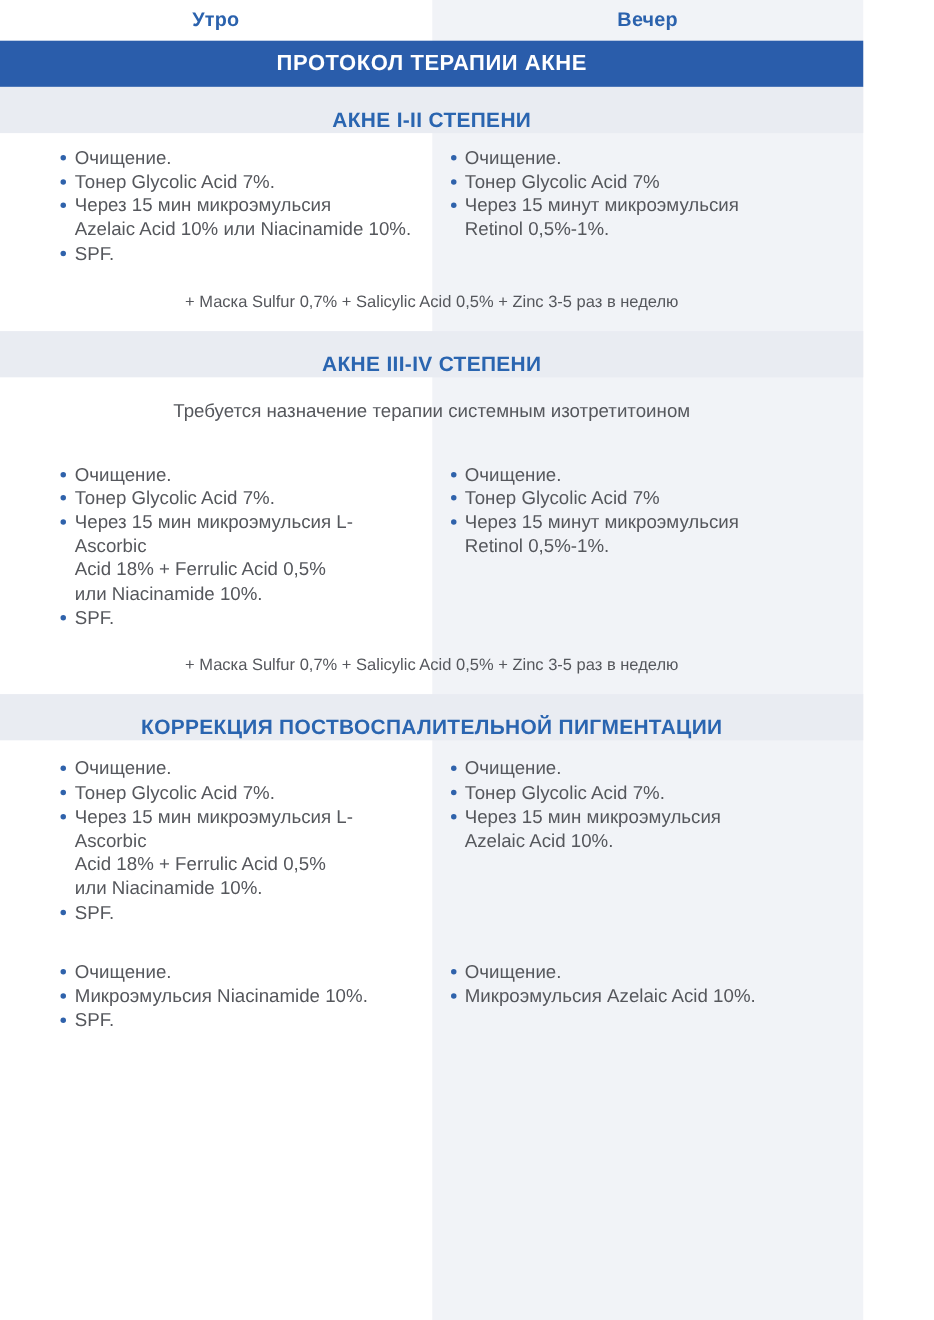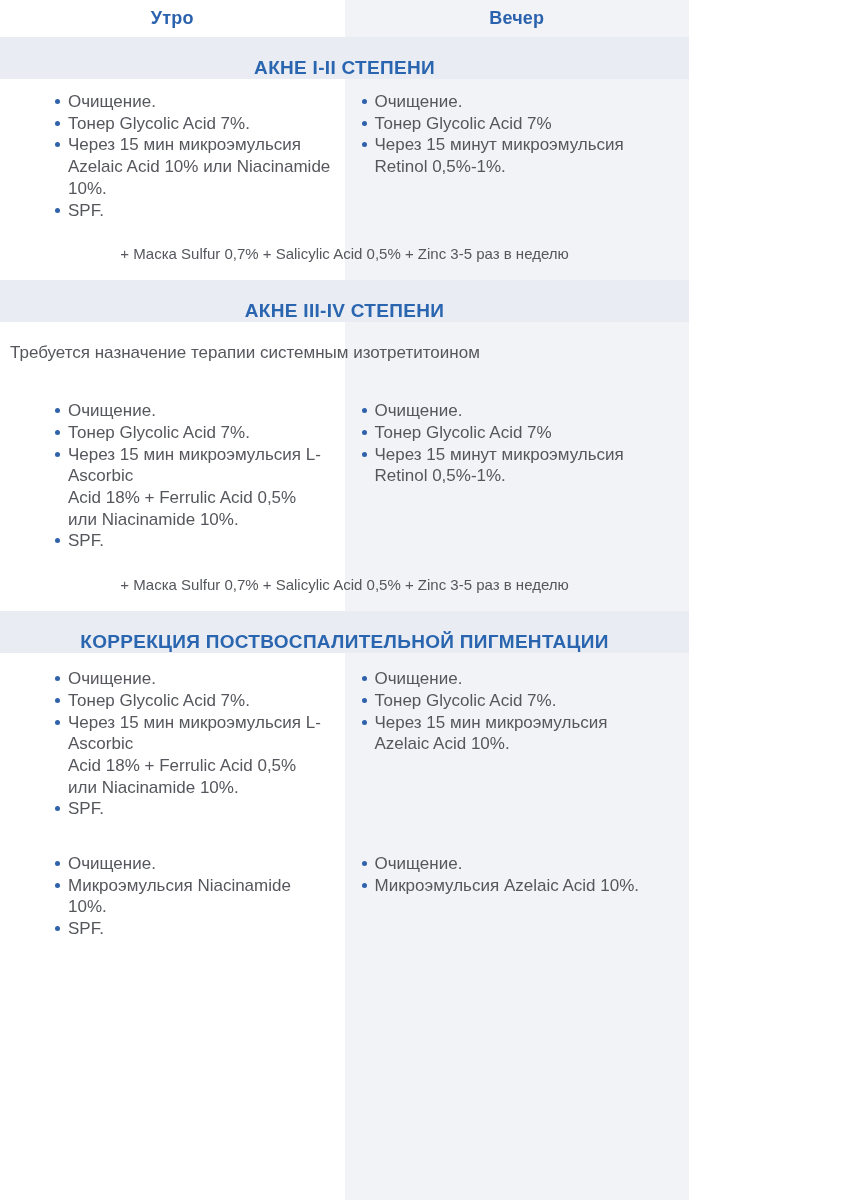--- a/index.html
+++ b/index.html
@@ -1,18 +1,18 @@
 <!DOCTYPE html>
 <html lang="ru"><head>
 <meta charset="utf-8">
 <style>
   html, body { margin: 0; padding: 0; }
   .page {
     position: relative;
-    width: 689px;
+    width: 785px;
     height: 1200px;
     background: #ffffff;
     font-family: "Liberation Sans", sans-serif;
     overflow: hidden;
   }
   
   .right-bg {
     position: absolute;
     top: 0; bottom: 0; left: 50%; right: 0;
     background: #f1f3f7;
@@ -85,20 +85,21 @@
     background: #2f62ab;
   }
 
   .plus-line {
     text-align: center;
     font-size: 15px;
     color: #55575c;
     padding: 24px 10px 18px;
   }
   .note-line {
+    text-align: center;
     font-size: 17px;
     color: #55575c;
     padding: 21px 10px 23px;
   }
   .content-3 .list { padding-top: 14px; }
   .content-4 .list { padding-top: 15px; padding-bottom: 17px; }
   .content-5 .list { padding-top: 16px; }
 </style>
 </head>
 <body>
@@ -106,20 +107,23 @@
 <div class="page">
   <div class="right-bg"></div>
 
   <div class="flow">
 
     <div class="col-header">
       <div class="cell">Утро</div>
       <div class="cell">Вечер</div>
     </div>
 
+    <div class="banner">
+      <span>ПРОТОКОЛ ТЕРАПИИ АКНЕ</span>
+    </div>
 
     <div class="band">
       <span>АКНЕ I-II СТЕПЕНИ</span>
     </div>
     <div class="section-body content-1">
       <div class="col-morning">
         <ul class="list">
           <li>Очищение.</li>
           <li>Тонер Glycolic Acid 7%.</li>
           <li>Через 15 мин микроэмульсия

